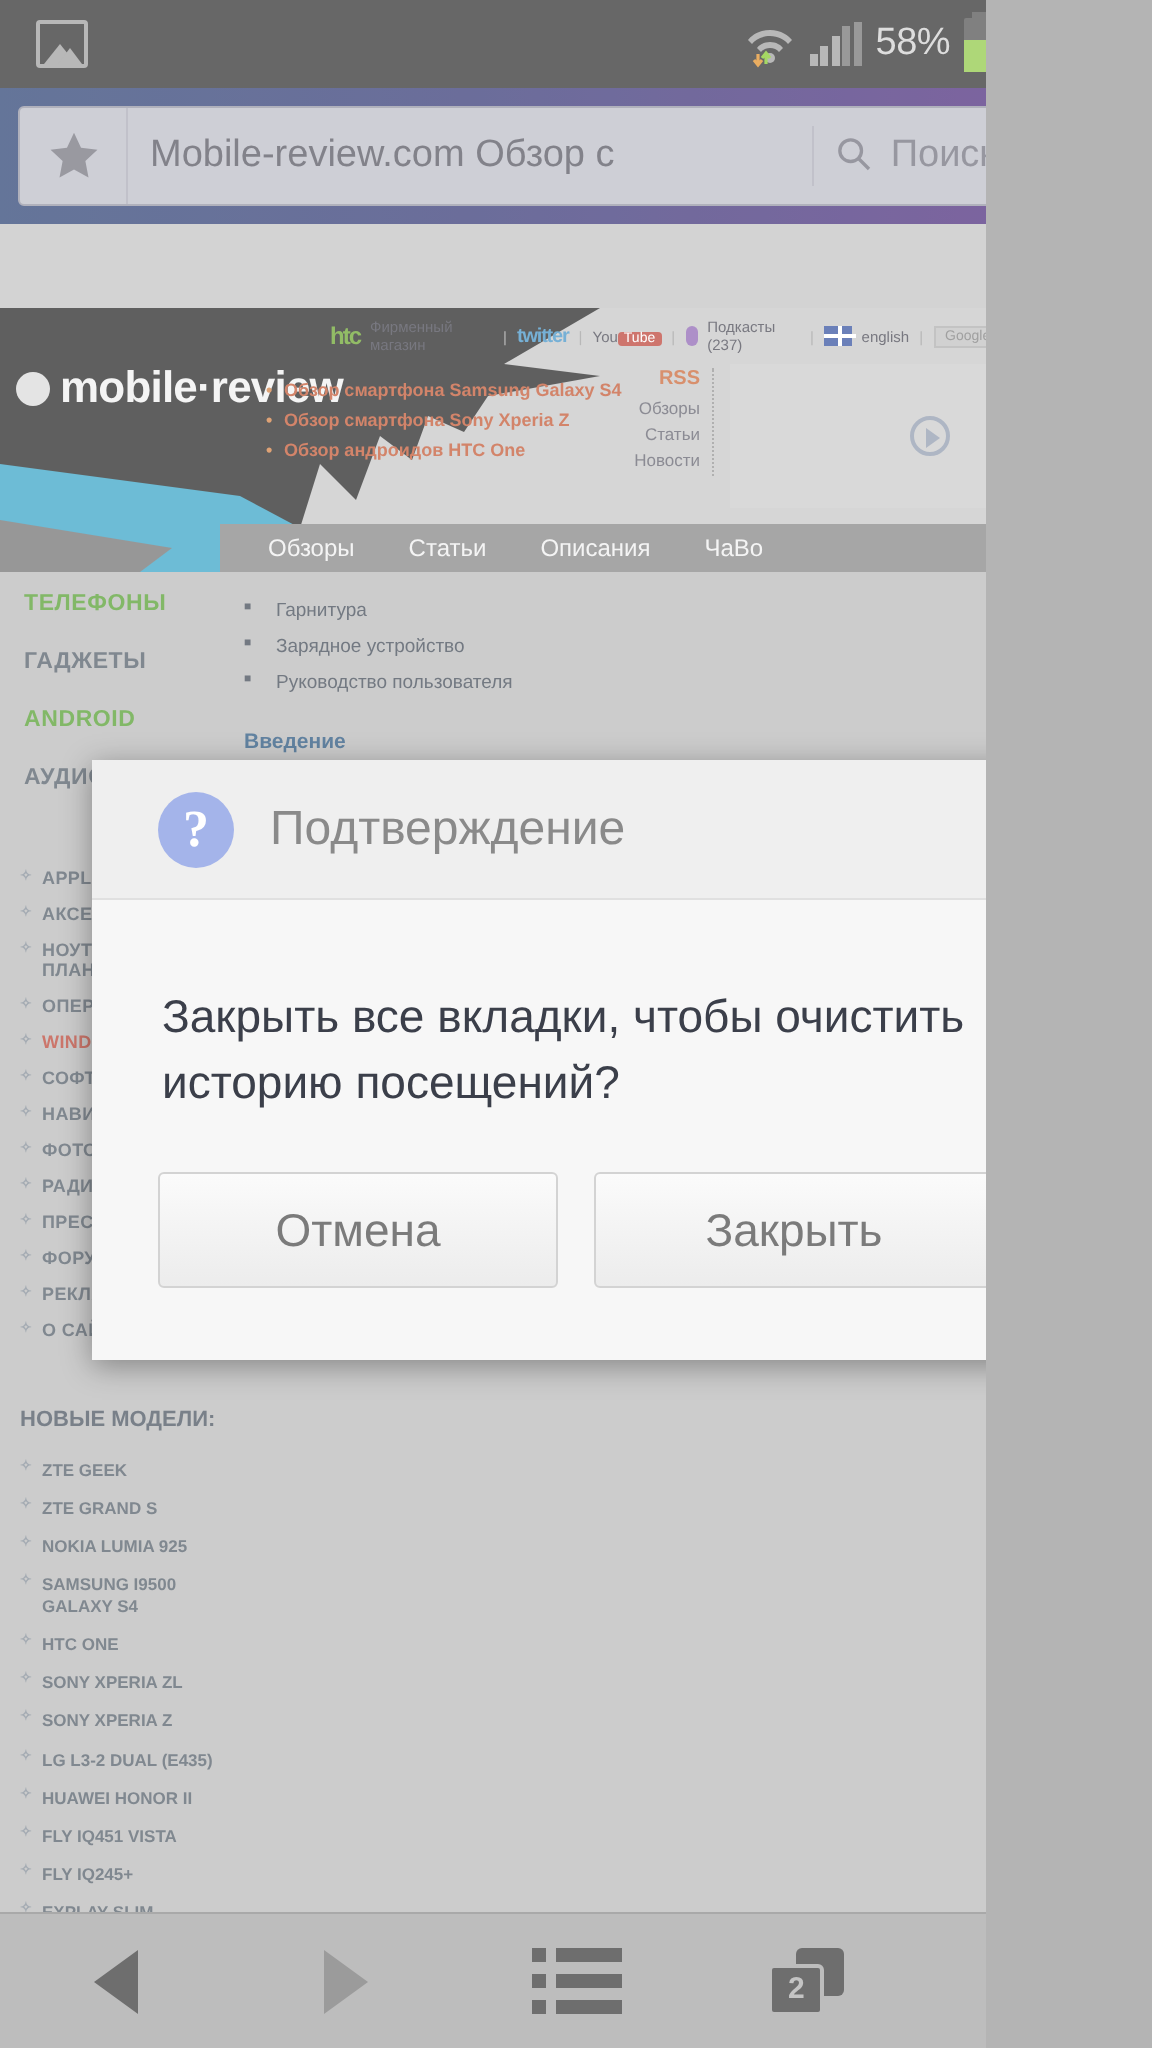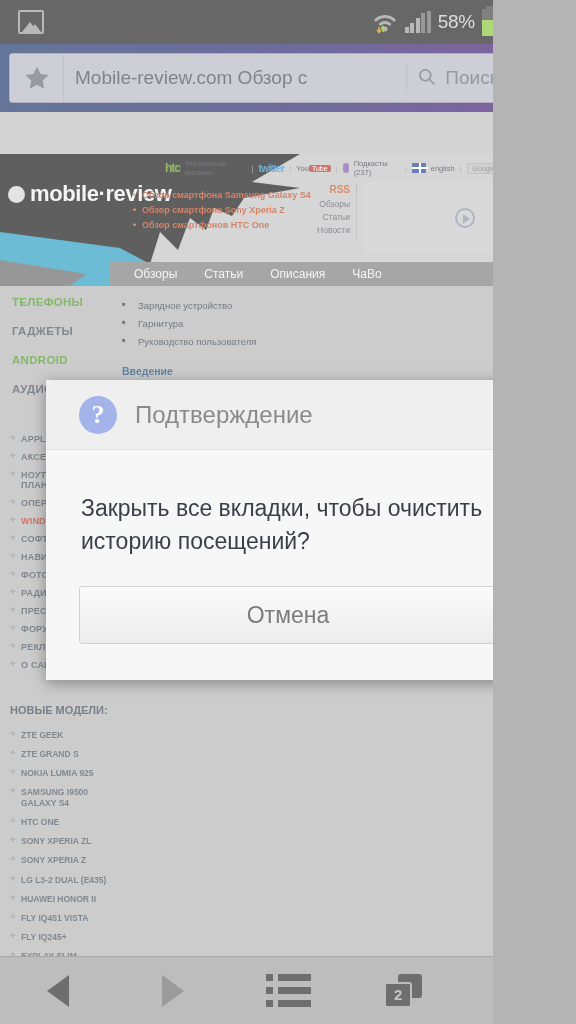--- a/index.html
+++ b/index.html
@@ -322,21 +322,21 @@
         <span class="tl-sep">|</span>
         <span class="flag"></span>
         <span>english</span>
         <span class="tl-sep">|</span>
         <span class="gsearch">Google™ Пользовательский поиск</span>
       </div>
 
       <ul class="hl-list">
         <li>Обзор смартфона Samsung Galaxy S4</li>
         <li>Обзор смартфона Sony Xperia Z</li>
-        <li>Обзор смартфонов HTC One</li>
+        <li>Обзор андроидов HTC One</li>
       </ul>
 
       <div class="rss-col">
         <div class="rss">RSS</div>
         <div>Обзоры</div>
         <div>Статьи</div>
         <div>Новости</div>
       </div>
 
       <div class="hdr-player">
@@ -396,22 +396,22 @@
 
       <div class="news-box">
         <div class="nt">НОВОСТИ:</div>
         <div class="nd">22:20, 28 мая:</div>
         <div class="nl">LG представила NEXUS 4 в белом цвете</div>
         <div class="rule"></div>
       </div>
 
       <div class="article">
         <ul class="art-list">
+          <li>Гарнитура</li>
           <li>Зарядное устройство</li>
-          <li>Гарнитура</li>
           <li>Руководство пользователя</li>
         </ul>
         <div class="art-h">Введение</div>
         <div class="art-p">В декабре прошлого года в Москве прошла презентация компании Huawei, на которой продемонстрировали несколько моделей смартфонов, объединенных одной общей концепцией «More» (в пер. с англ. «больше»). Это означает, что устройства стали обладать большим временем автономной работы (увеличенная емкость аккумуляторов по сравнению с предыдущими устройствами компании), большими мощностями (многоядерные процессоры) и большим количеством слотов под SIM-карты. Последнее как раз-таки и относится к Ascend G500 Pro, поскольку остальные гаджеты не обладают двумя симкартами.</div>
         <div class="art-p">В целом, как мне кажется, аппарат особенно ничем не примечателен среди «тучи» подобных ему «андроидов»: операционная система (на момент тестирования) довольно старая – 4.0, да и чипсет MTK6577 уже давно поднадоел. Впрочем, стоило бы выделить следующее: относительно емкую батарею 1930 мАч, IPS-матрицу экрана с разрешением 540x960 точек и 1 ГБ ОЗУ. Все остальное банально и привычно.</div>
       </div>
 
     </div>
   </div>
 
@@ -420,20 +420,21 @@
   <div class="dialog">
     <div class="dlg-head">
       <div class="q-icon">?</div>
       <div class="dlg-title">Подтверждение</div>
     </div>
     <div class="dlg-body">
       <div class="dlg-msg">Закрыть все вкладки, чтобы очистить историю посещений?</div>
     </div>
     <div class="dlg-btns">
       <div class="dlg-btn">Отмена</div>
+      <div class="dlg-btn">Закрыть</div>
     </div>
   </div>
 
   <div class="bottomnav">
     <div class="bn-item">
       <div class="tri-l"></div>
     </div>
     <div class="bn-item">
       <div class="tri-r"></div>
     </div>

